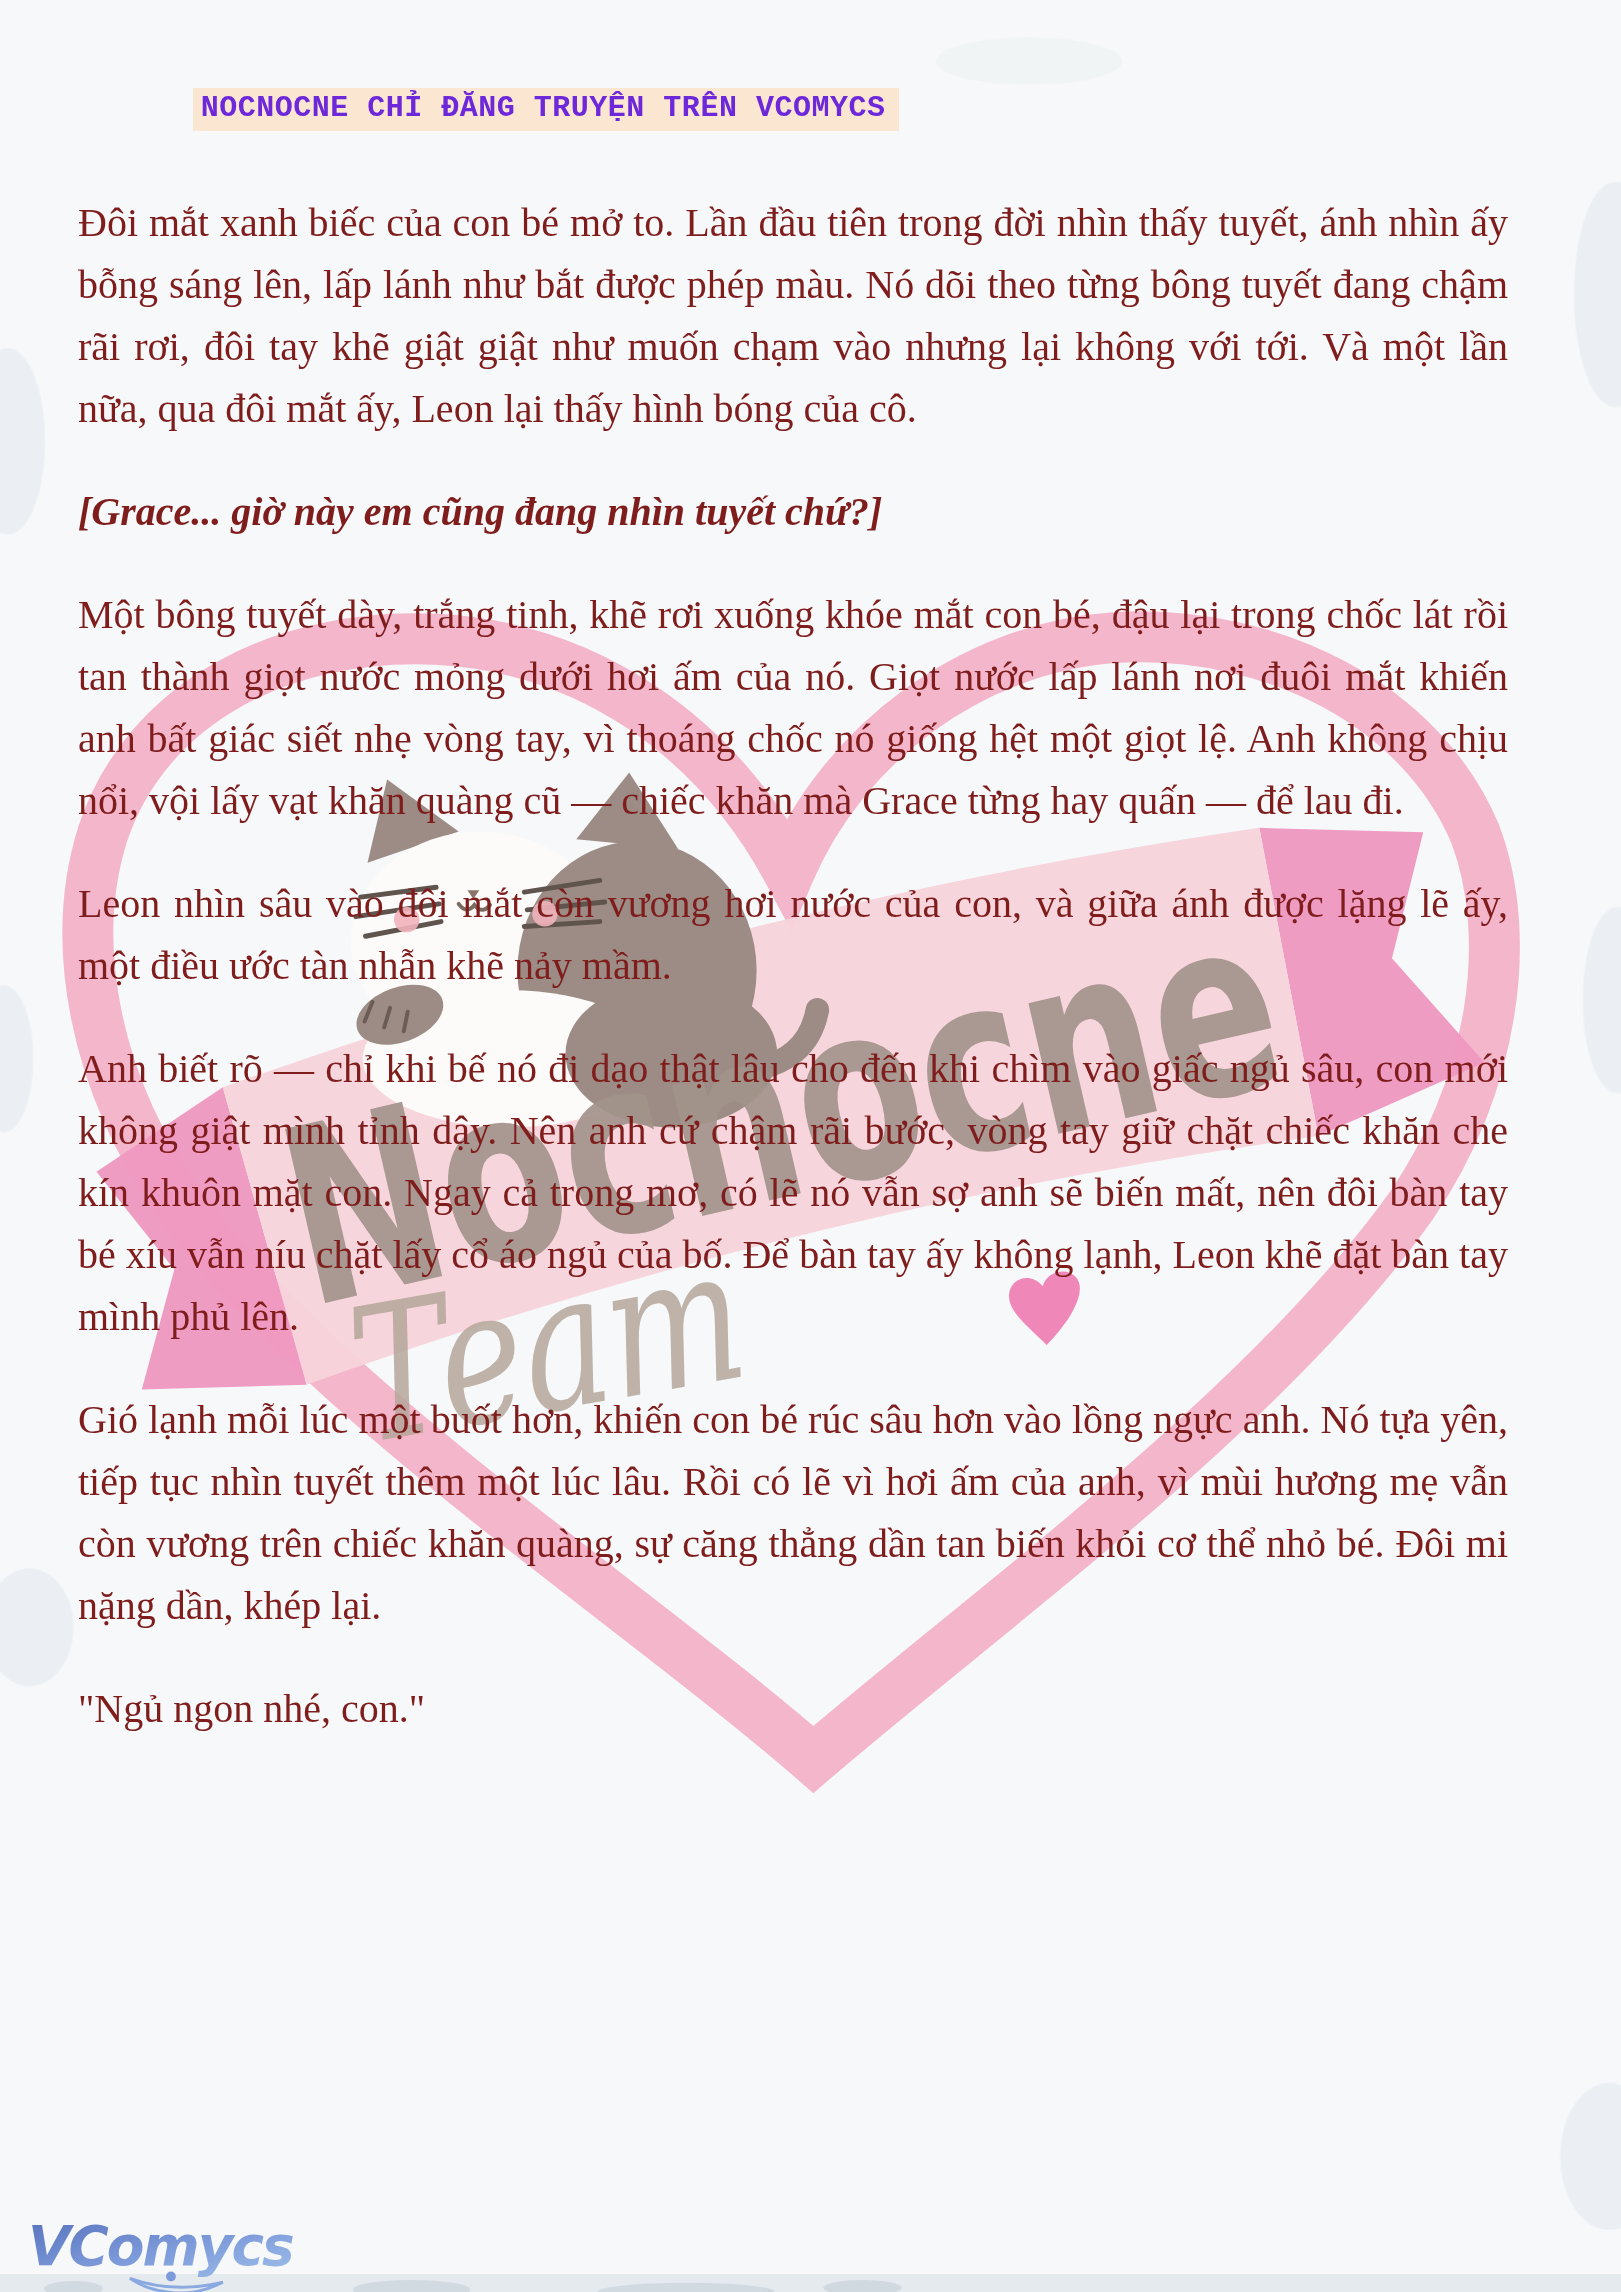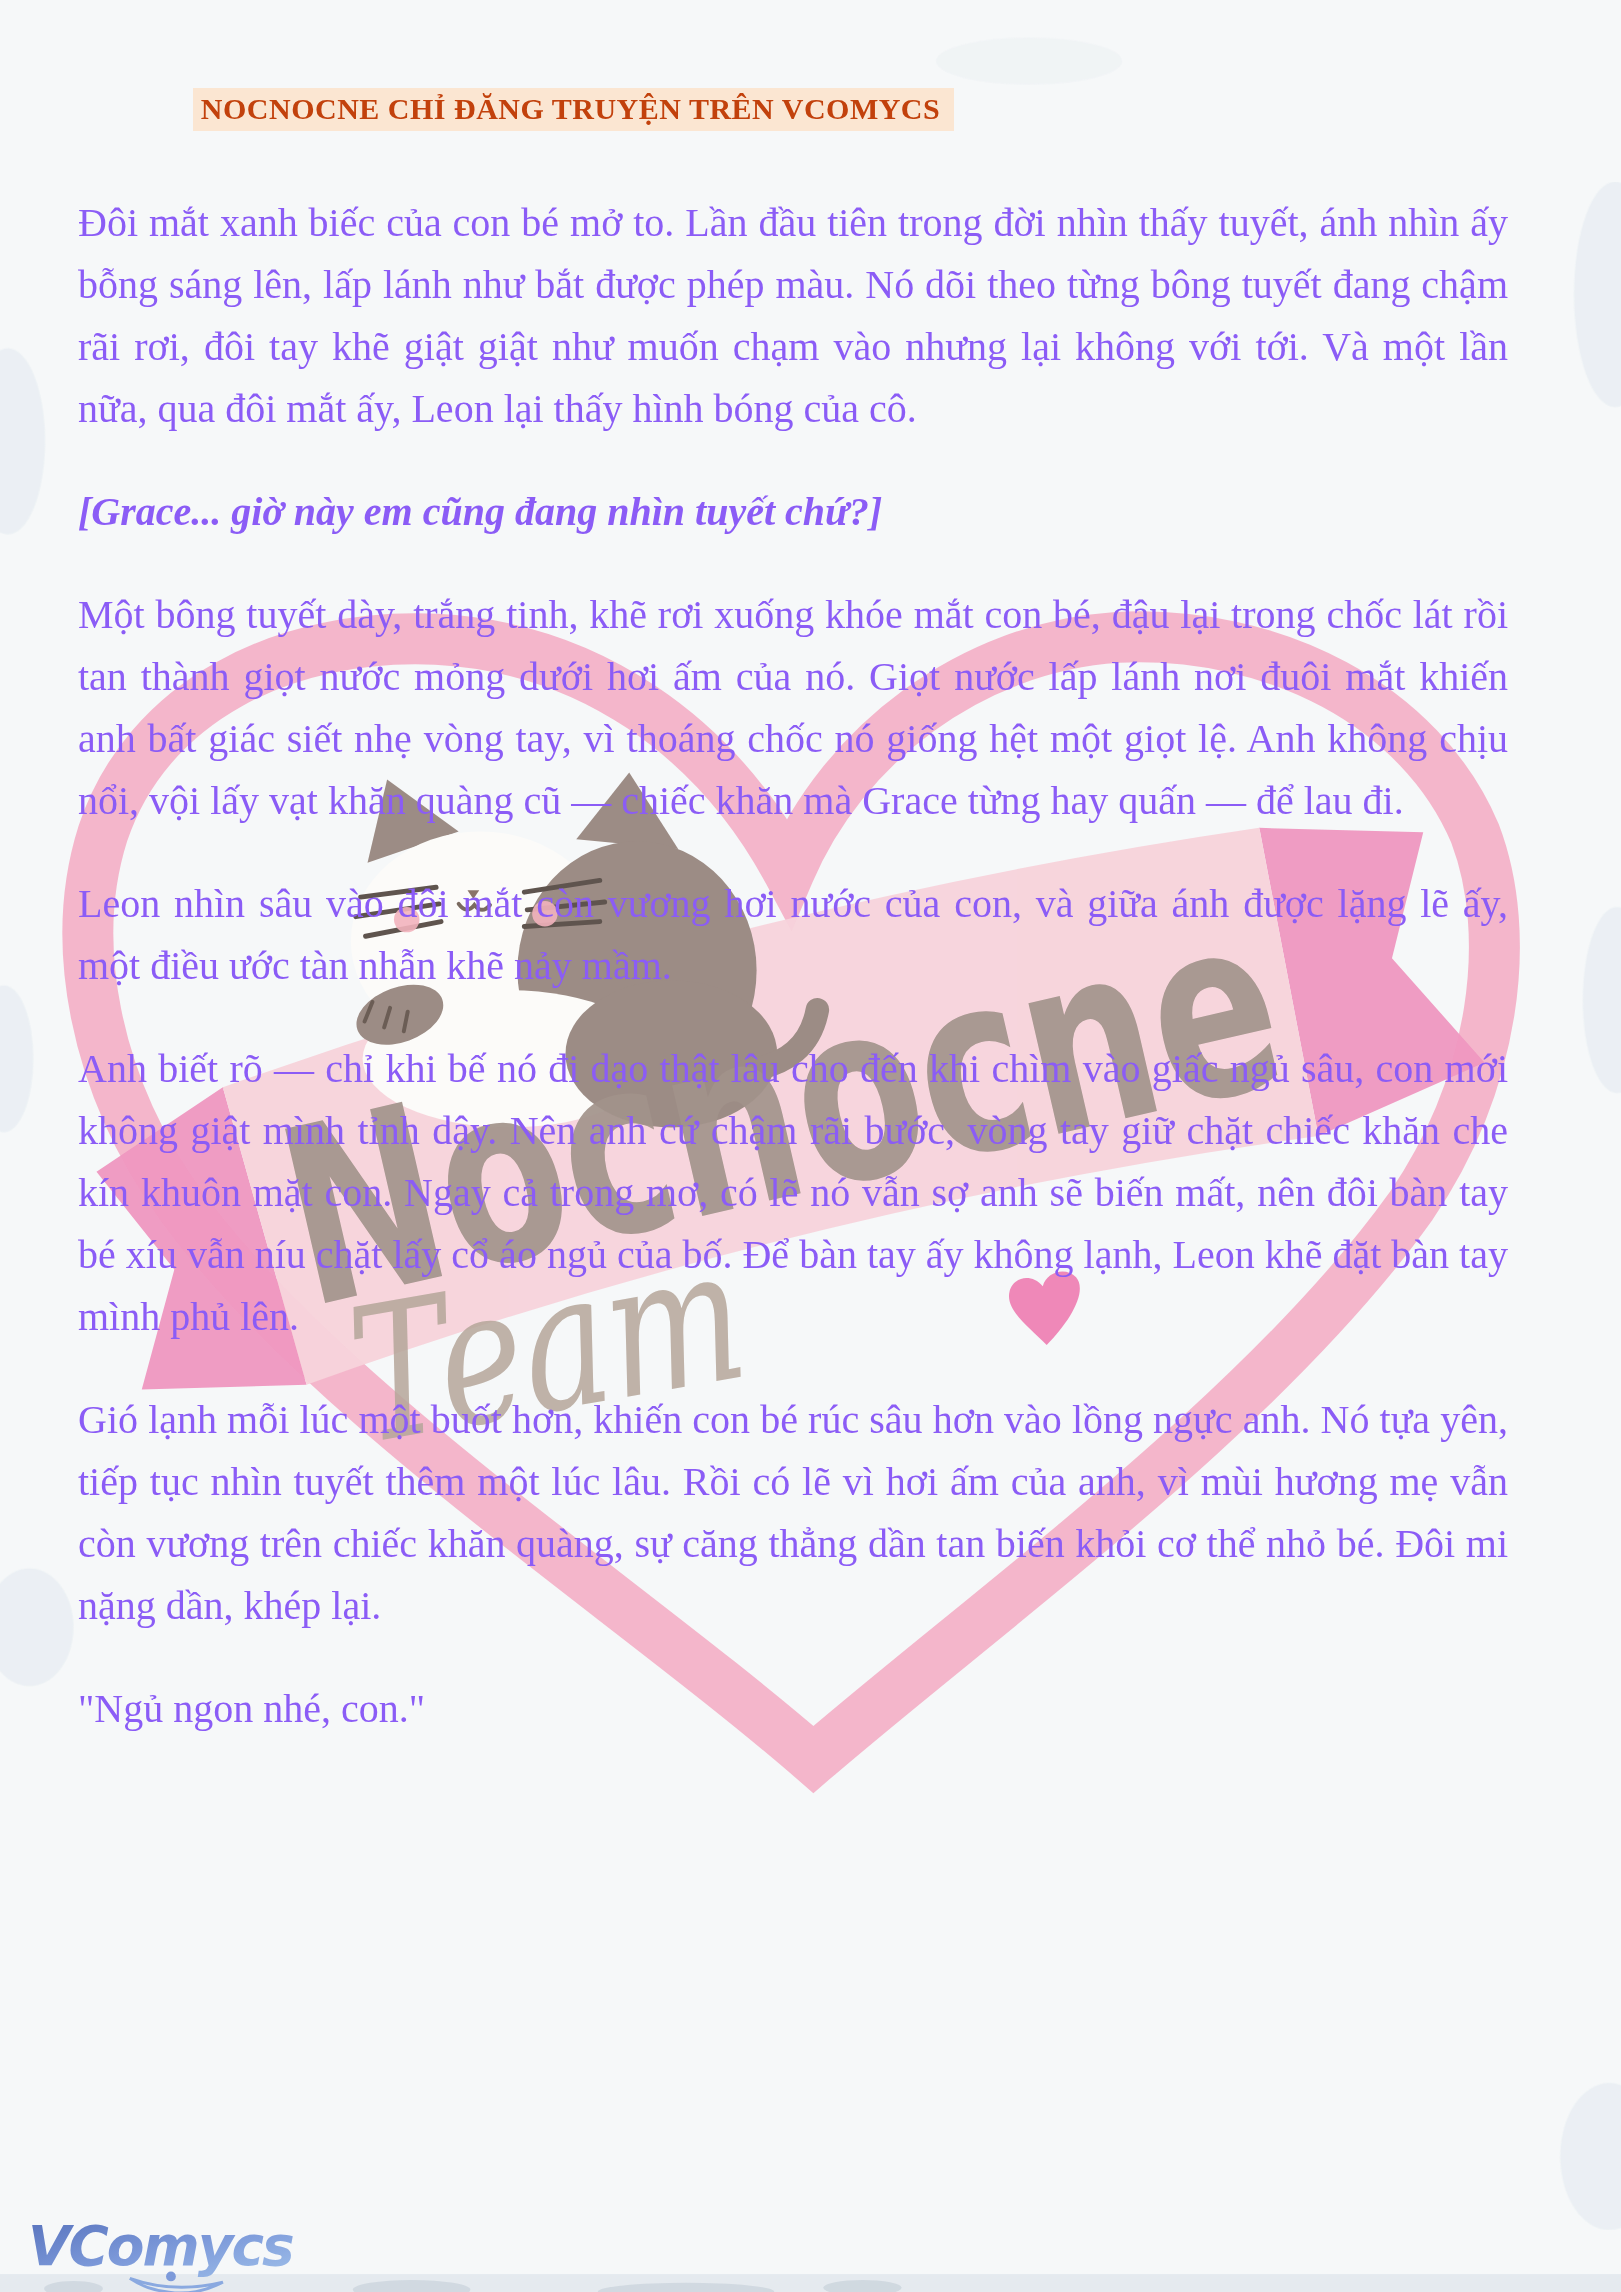--- a/index.html
+++ b/index.html
@@ -7,29 +7,29 @@
     position:relative;
     width:1621px;height:2293px;
     background:#f6f8f9;
     overflow:hidden;
     font-family:"Liberation Serif","DejaVu Serif",serif;
   }
   .watermark{position:absolute;left:0;top:0;z-index:1;}
   .edge-decor{position:absolute;left:0;top:0;z-index:0;}
   .header-notice{
     position:absolute;left:193px;top:88px;z-index:5;
-    font-family:Liberation Serif, serif;
+    font-family:Liberation Mono, monospace;
     font-weight:bold;font-size:30px;line-height:37px;
-    color:#c2410c;background:#fbe6d2;
+    color:#6d28d9;background:#fbe6d2;
     padding:2px 13.7px 3.9px 7.8px;letter-spacing:0.5px;
     white-space:nowrap;
   }
   .story{
     position:absolute;left:78px;top:192px;width:1430px;z-index:5;
-    font-size:40px;line-height:62px;color:#8b5cf6;
+    font-size:40px;line-height:62px;color:#7f1d1d;
     text-align:justify;
   }
   .story p{margin:0 0 41px 0;}
   .story p.italic{font-style:italic;font-weight:bold;}
   .logo-svg{position:absolute;left:21.6px;top:2194px;z-index:5;}
 </style>
 </head>
 <body>
 
 <div class="page">

